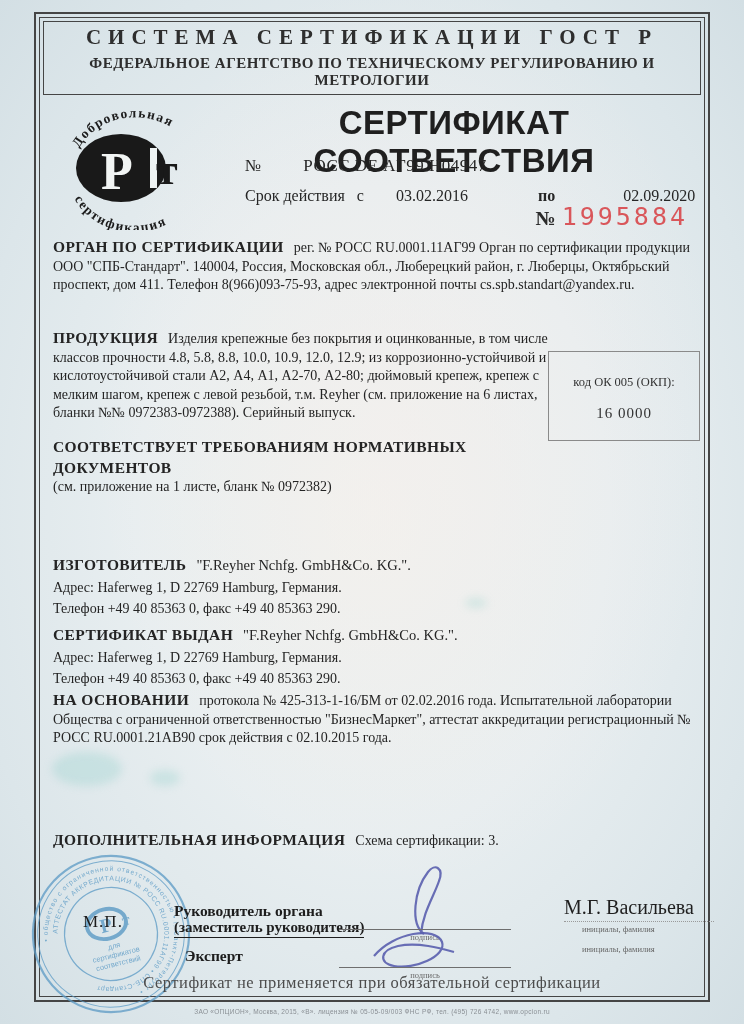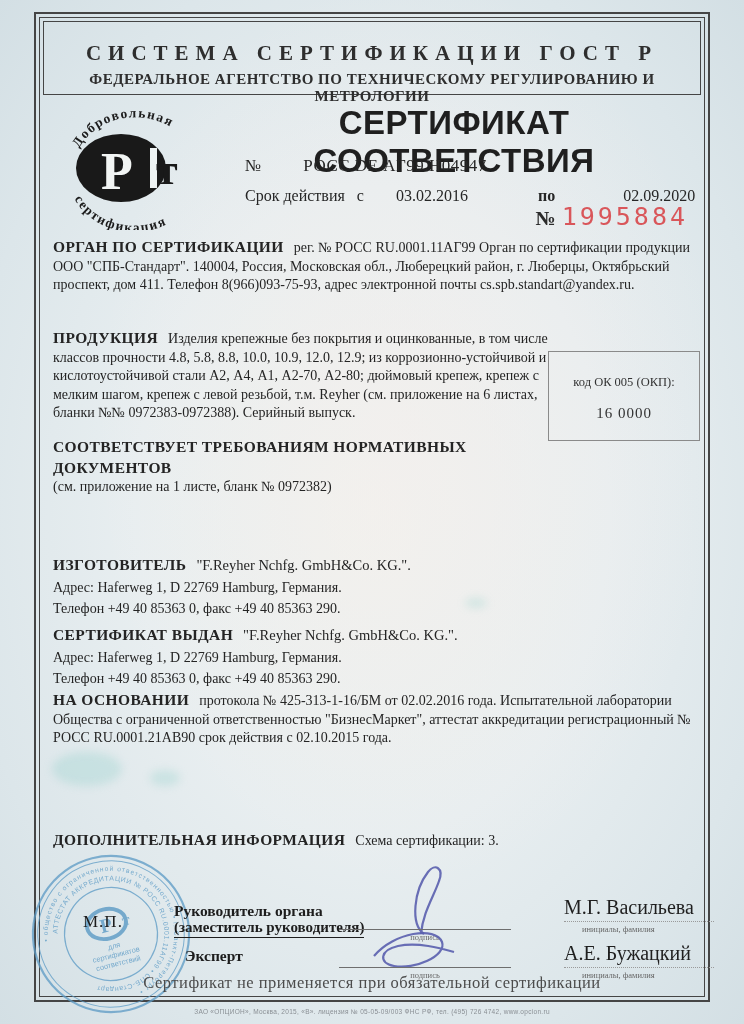--- a/index.html
+++ b/index.html
@@ -7,21 +7,21 @@
     position:relative;width:744px;height:1024px;overflow:hidden;
     background:
       radial-gradient(ellipse at 55% 42%, rgba(244,238,236,.55) 0%, rgba(244,238,236,0) 55%),
       radial-gradient(ellipse at 50% 50%, #f1f2ee 0%, #e8eef0 45%, #dce6ea 78%, #d3dfe4 100%);
     font-family:"Liberation Serif", serif;color:#262626;
   }
   .smudge{position:absolute;border-radius:50%;filter:blur(4px);background:rgba(110,195,185,.22);}
   .frame-outer{position:absolute;left:34px;top:12px;width:672px;height:986px;border:2px solid #454545;}
   .frame-inner{position:absolute;inset:3px;border:1px solid #454545;}
   .header-box{position:absolute;left:3px;top:3px;right:3px;height:72px;border:1px solid #454545;text-align:center;}
-  .hline1{margin-top:19px;font-size:21px;font-weight:bold;letter-spacing:7px;color:#2e2e2e;}
+  .hline1{margin-top:3px;font-size:21px;font-weight:bold;letter-spacing:7px;color:#2e2e2e;}
   .hline2{margin-top:5px;font-size:15px;font-weight:bold;letter-spacing:.5px;color:#2e2e2e;}
   .logo{position:absolute;left:15px;top:74px;}
   .title{position:absolute;left:170px;top:86px;width:488px;text-align:center;
     font-family:"Liberation Sans", sans-serif;font-size:33px;font-weight:bold;letter-spacing:.5px;color:#1f1f1f;}
   .numrow{position:absolute;left:205px;top:138px;font-size:17px;}
   .numrow .val{margin-left:42px;letter-spacing:.5px;}
   .validity{position:absolute;left:205px;top:169px;font-size:16px;}
   .validity b{font-weight:normal;}
   .validity .d1{margin-left:32px;} .validity .po{margin-left:70px;font-weight:bold;} .validity .d2{margin-left:68px;}
   .serial{position:absolute;top:184px;right:16px;font-size:20px;font-weight:bold;color:#2b2b2b;}
@@ -185,21 +185,20 @@
       <div class="expert">Эксперт</div>
 
       <svg class="sig-svg" style="left:330px;top:906px;" width="105" height="55" viewBox="0 0 105 55">
         <path d="M4,32 C 24,8 66,2 72,18 C 77,32 44,46 24,42 C 8,39 10,26 28,22 C 48,18 70,24 84,28" fill="none" style="stroke:var(--ink_blue)" stroke-width="2.2" opacity="0.9"></path>
       </svg>
       <div class="sigline" style="left:299px;top:918px;">
         <div class="line"></div>
         <div class="cap">подпись</div>
       </div>
       <div class="namecell" style="left:524px;top:924px;">
-        <span class="nm">А.Е. Бужацкий</span>
         <div class="cap">инициалы, фамилия</div>
       </div>
 
       <div class="bottom-note">Сертификат не применяется при обязательной сертификации</div>
 
     </div>
   </div>
 
   <div class="print-footer">ЗАО «ОПЦИОН», Москва, 2015, «В».  лицензия № 05-05-09/003 ФНС РФ, тел. (495) 726 4742, www.opcion.ru</div>
 

